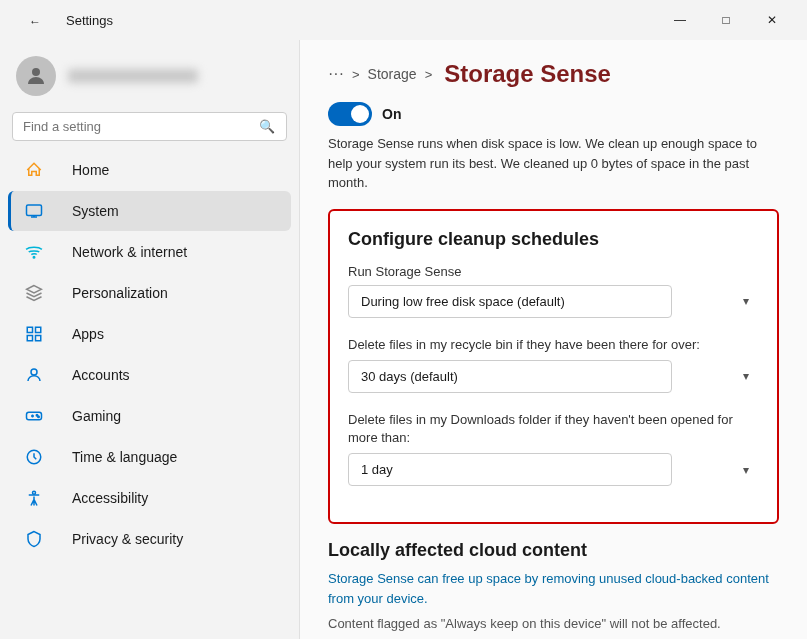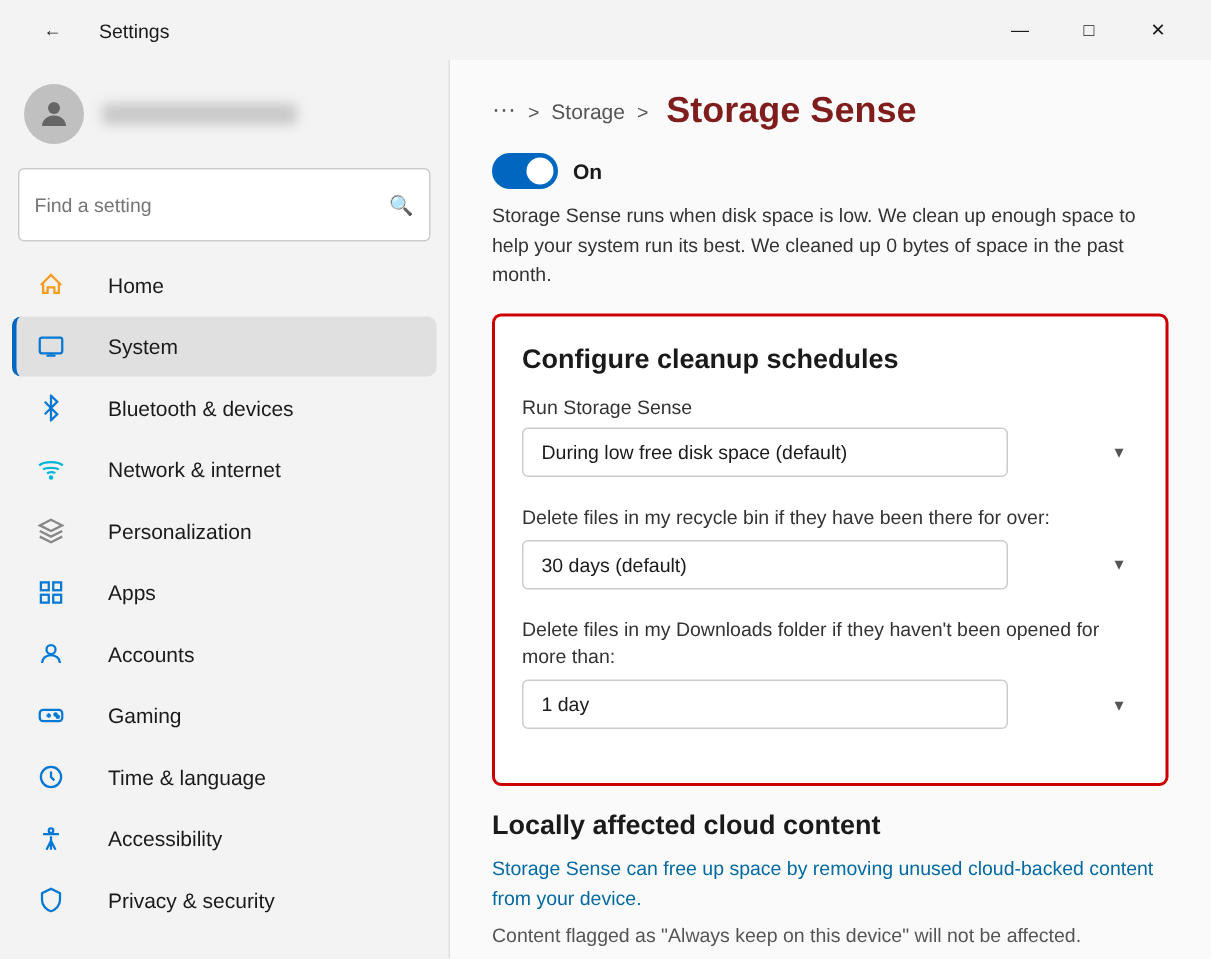--- a/index.html
+++ b/index.html
@@ -29,21 +29,21 @@
       width: 40px; height: 40px; border-radius: 50%; background: #c0c0c0;
       display: flex; align-items: center; justify-content: center;
     }
     .avatar svg { width: 24px; height: 24px; }
     .profile-name-blur {
       width: 130px; height: 14px; background: #c8c8c8; border-radius: 3px; filter: blur(4px);
     }
 
     .search-box {
       margin: 4px 12px 8px; display: flex; align-items: center;
-      background: white; border: 1px solid #ccc; border-radius: 4px; padding: 16px 10px; justify-content: center;
+      background: white; border: 1px solid #ccc; border-radius: 4px; padding: 6px 10px; justify-content: center;
     }
     .search-box input {
       border: none; outline: none; flex: 1; font-size: 13px; background: transparent;
     }
     .search-icon { color: #666; font-size: 13px; }
 
     .nav-item {
       display: flex; align-items: center; gap: 28px; padding: 10px 16px;
       cursor: pointer; border-radius: 6px; margin: 1px 8px;
       font-size: 14px; color: #1a1a1a; user-select: none;
@@ -152,28 +152,20 @@
       <div class="nav-item active">
         <span class="nav-icon">
           <svg width="18" height="18" viewBox="0 0 24 24" fill="none" stroke="#0078d4" stroke-width="2">
               <rect x="2" y="4" width="20" height="14" rx="2"></rect>
               <path d="M8 20h8M12 18v2"></path>
             </svg>
         </span>
         <span>System</span>
       </div>
 
-      <div class="nav-item">
-        <span class="nav-icon">
-          <svg width="18" height="18" viewBox="0 0 24 24" fill="none" stroke="#0078d4" stroke-width="2">
-              <polyline points="6.5 6.5 17.5 17.5 12 23 12 1 17.5 6.5 6.5 17.5"></polyline>
-            </svg>
-        </span>
-        <span>Bluetooth &amp; devices</span>
-      </div>
 
       <div class="nav-item">
         <span class="nav-icon">
           <svg width="18" height="18" viewBox="0 0 24 24" fill="none" stroke="#00b4d8" stroke-width="2">
               <path d="M1.5 8.5C5.5 4.5 18.5 4.5 22.5 8.5"></path>
               <path d="M5 12c2-2 12-2 14 0"></path>
               <path d="M8.5 15.5c1.5-1.5 6.5-1.5 7 0"></path>
               <circle cx="12" cy="19" r="1" fill="#00b4d8"></circle>
             </svg>
         </span>

